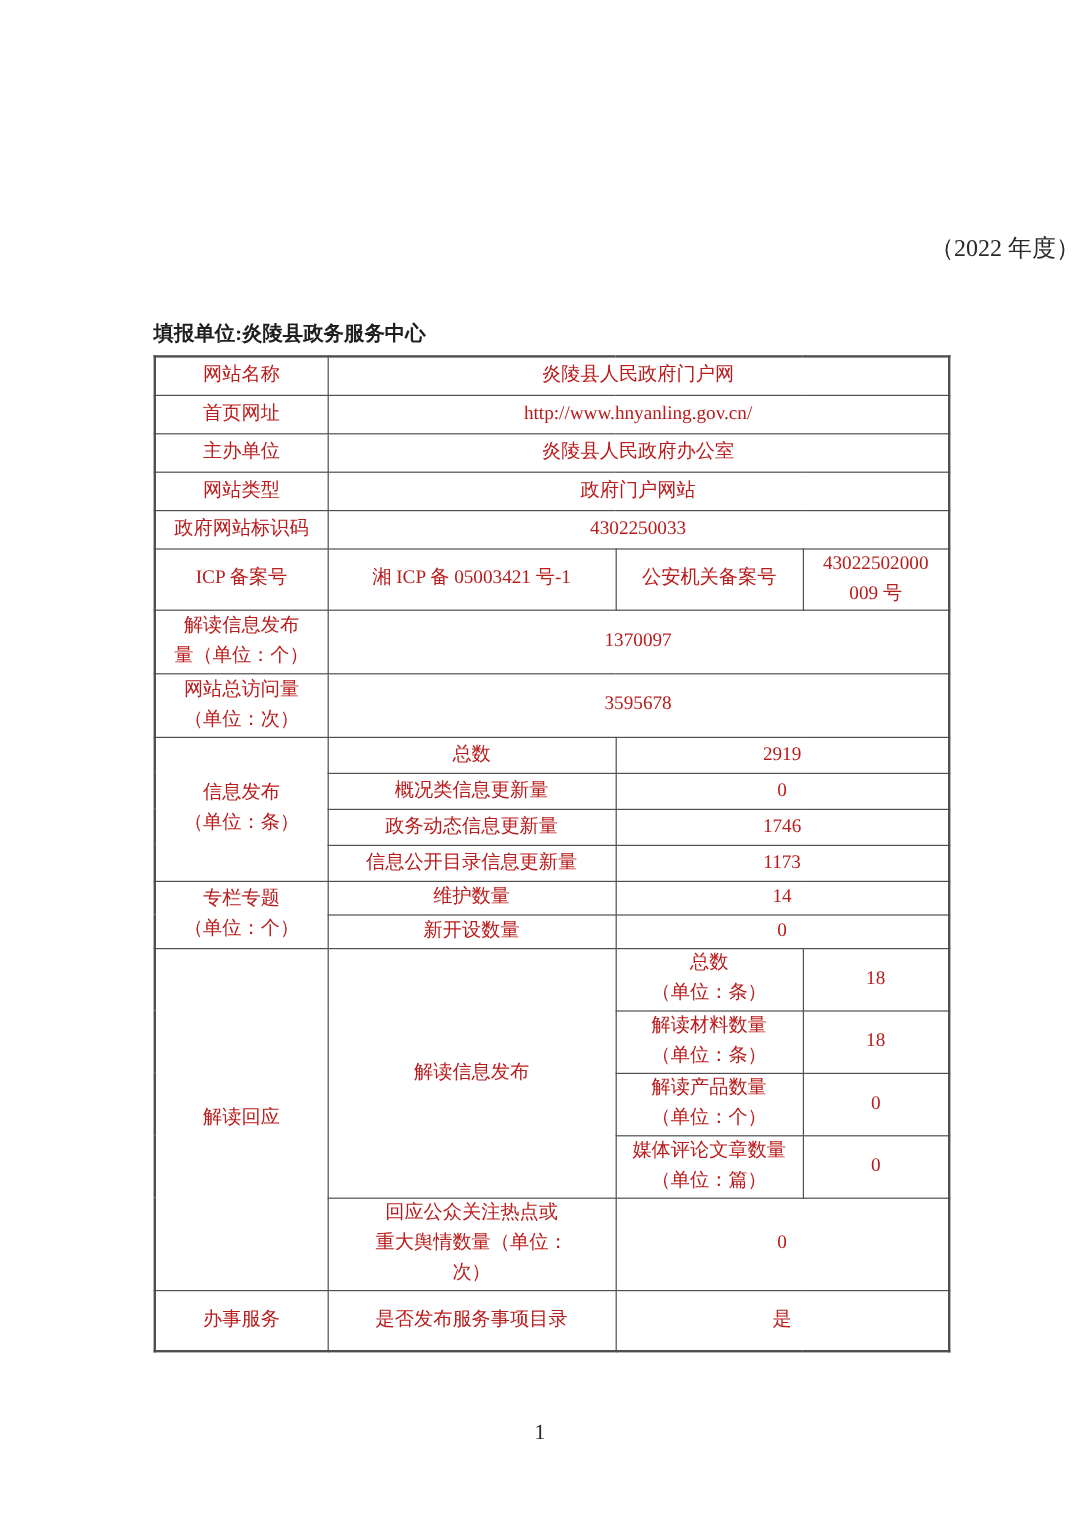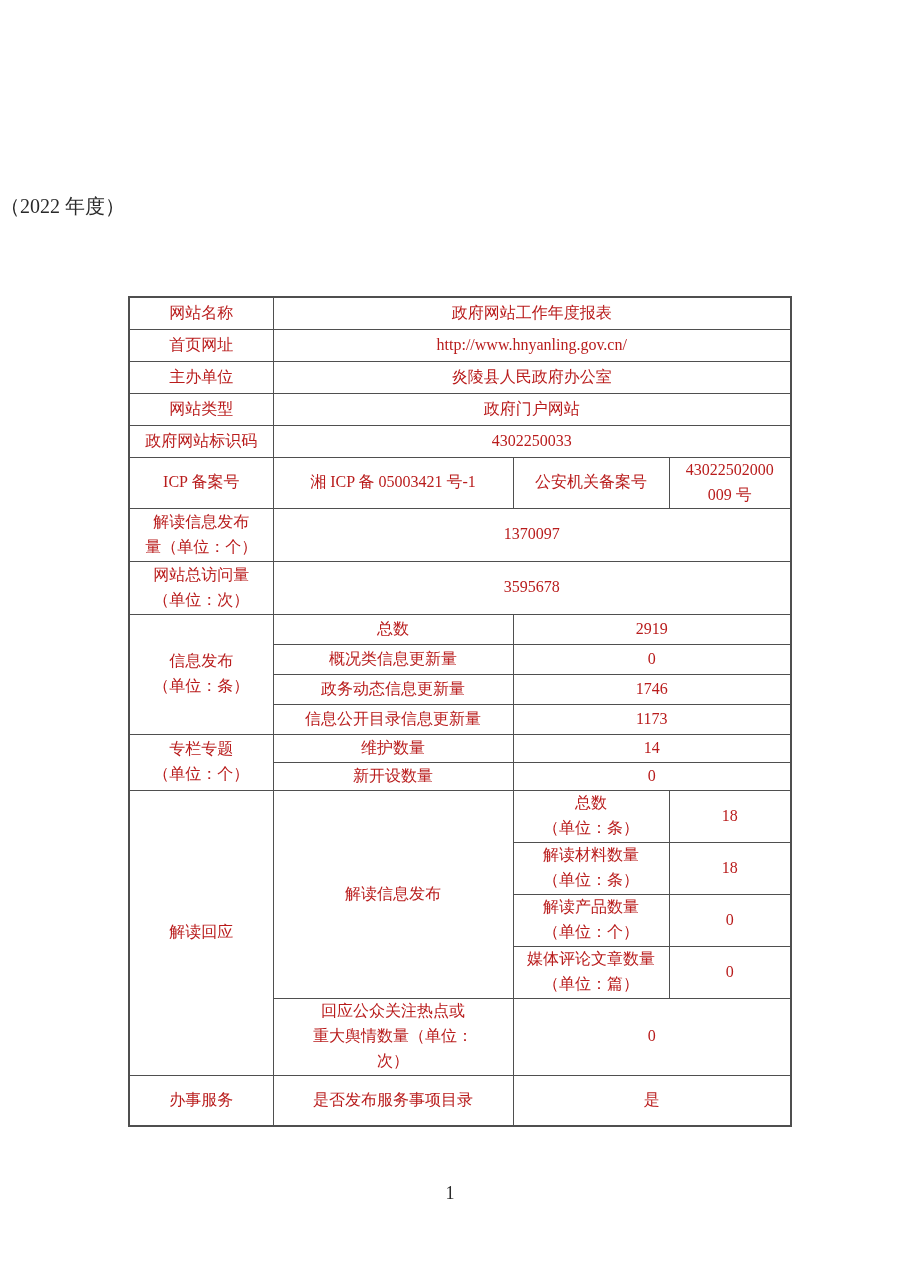--- a/index.html
+++ b/index.html
@@ -17,21 +17,21 @@
     text-align:center;
     font-family:"Liberation Sans", sans-serif;
     font-weight:bold;
     font-size:34px;
     letter-spacing:1px;
     color:#1f1f1f;
   }
   .doc-subtitle{
     position:absolute;
     left:0;top:193px;width:900px;
-    text-align:left;
+    text-align:right;
     font-size:20px;
     color:#2a2a2a;
   }
   .unit-line{
     position:absolute;
     left:128px;top:266px;
     font-size:17px;
     font-weight:bold;
     color:#1f1f1f;
   }
@@ -71,33 +71,34 @@
     font-size:18px;
     color:#2a2a2a;
   }
 </style>
 </head>
 <body>
 
 <div class="page">
 
   <div class="doc-subtitle">（2022 年度）</div>
+  <div class="unit-line">填报单位:炎陵县政务服务中心</div>
 
   <table class="report">
     <colgroup>
       <col style="width:144px">
       <col style="width:240px">
       <col style="width:156px">
       <col style="width:122px">
     </colgroup>
 
     <tbody>
         <tr class="r-s">
       <td>网站名称</td>
-      <td colspan="3">政府网站工作年度报表</td>
+      <td colspan="3">炎陵县人民政府门户网</td>
     </tr>
     <tr class="r-s">
       <td>首页网址</td>
       <td colspan="3">http://www.hnyanling.gov.cn/</td>
     </tr>
     <tr class="r-s">
       <td>主办单位</td>
       <td colspan="3">炎陵县人民政府办公室</td>
     </tr>
     <tr class="r-s">

